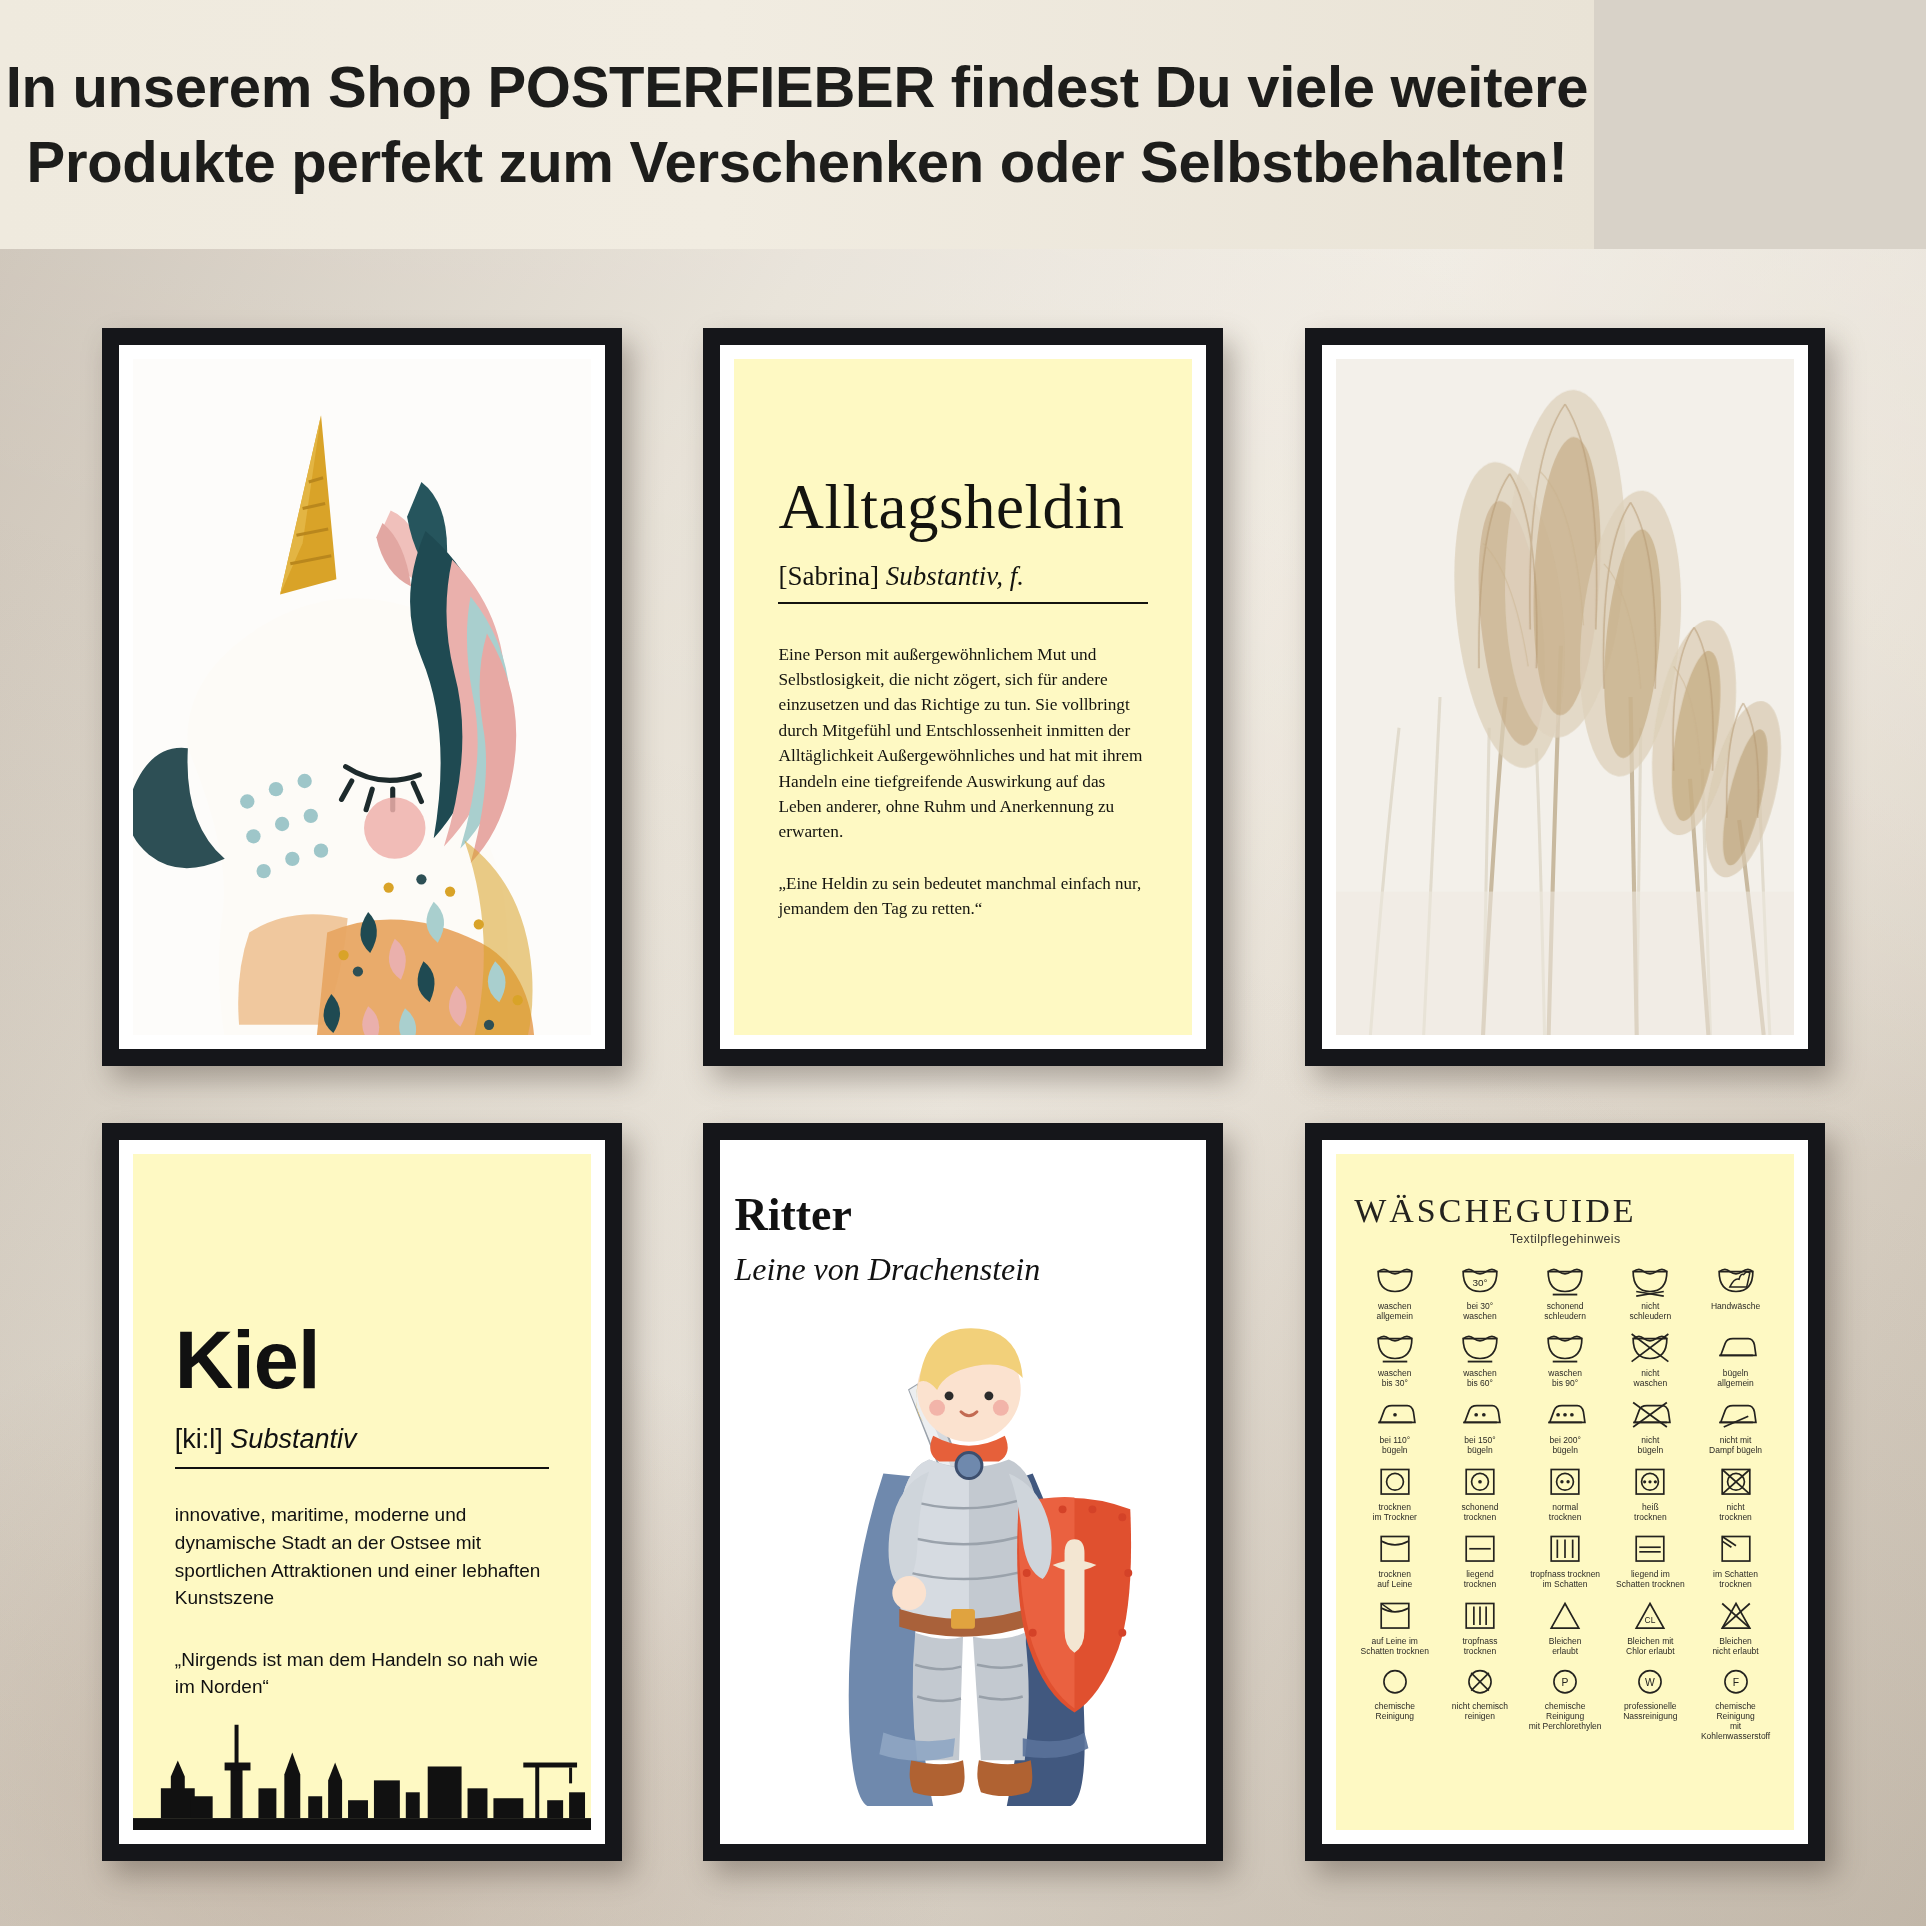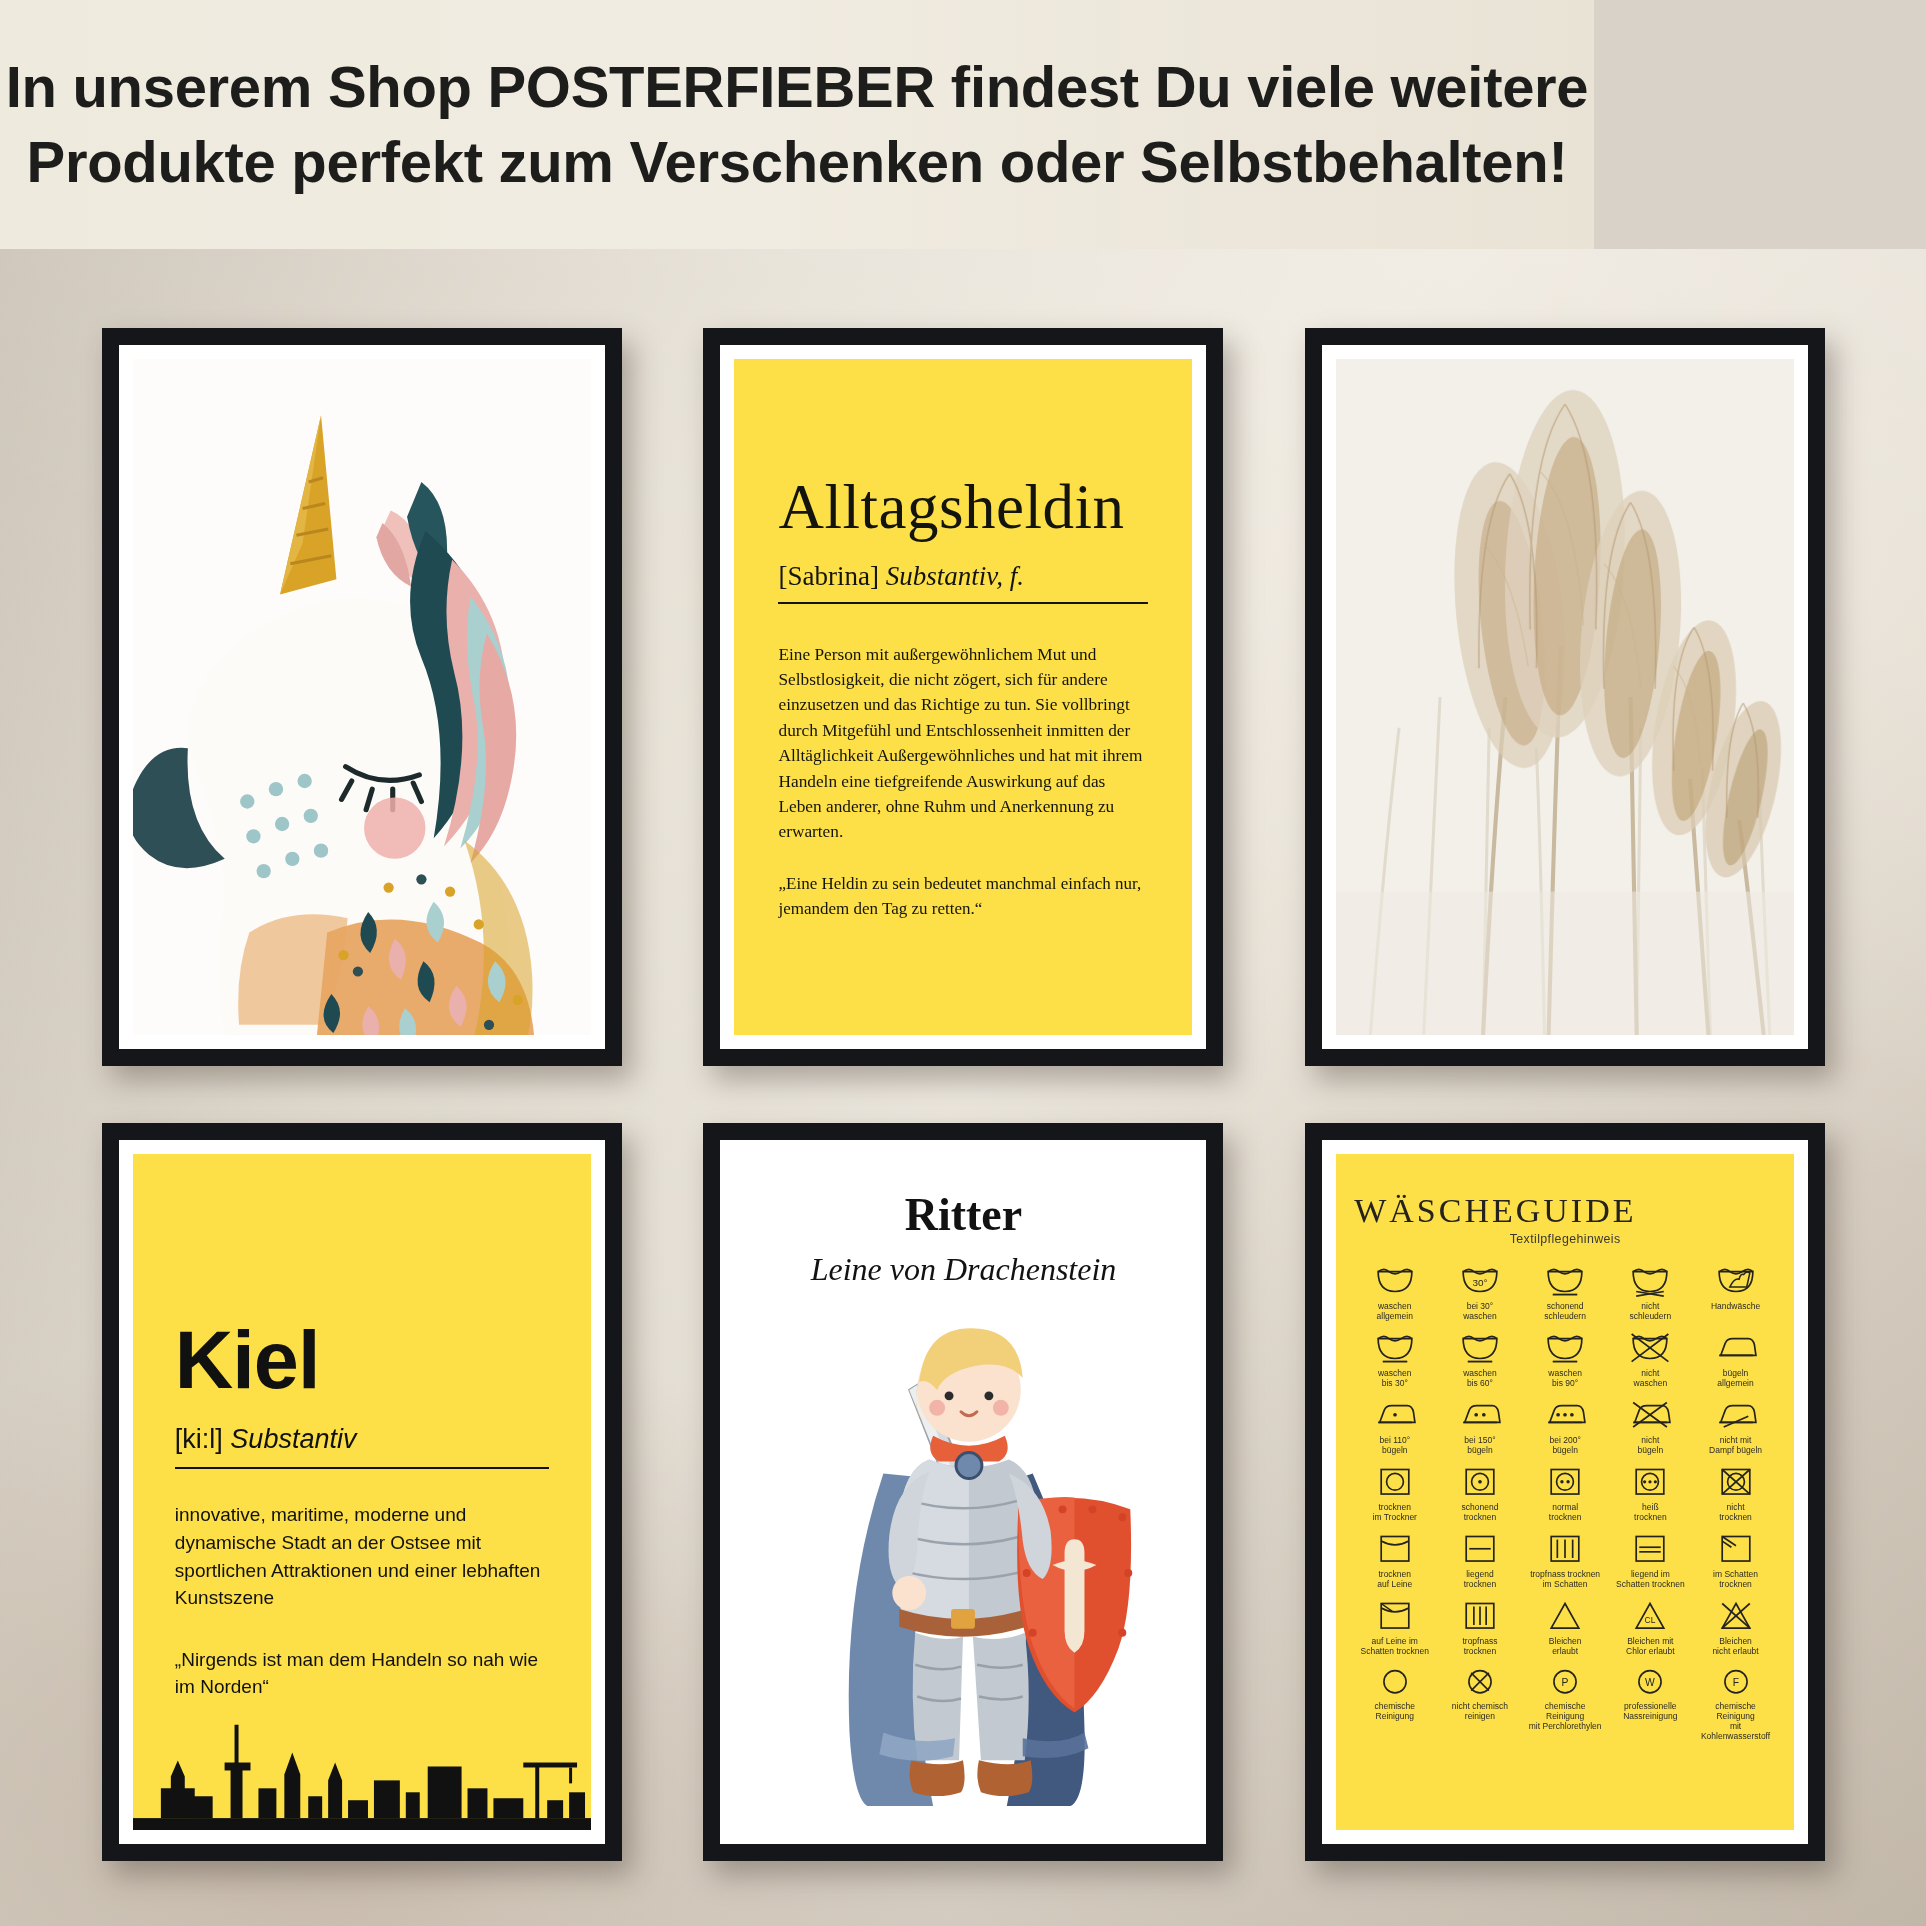--- a/index.html
+++ b/index.html
@@ -56,21 +56,21 @@
   .mat{
     width:100%;height:100%;
     background:#ffffff;
     box-sizing:border-box;
     position:relative;
     overflow:hidden;
   }
   .inner{
     position:absolute;left:14px;top:14px;right:14px;bottom:14px;
     overflow:hidden;
-    background:#fde047;
+    background:#fef9c3;
   }
 
   
   .uni{position:absolute;left:0;top:0;right:0;bottom:0;background:#fdfcfa;}
   .uni svg{position:absolute;left:0;top:0;width:100%;height:100%;}
 
   
   .defposter{
     position:absolute;left:0;top:0;right:0;bottom:0;
     font-family:"Liberation Serif", serif;
@@ -100,21 +100,21 @@
   .kiel-sub{font-size:27px;margin:0 0 12px 0;}
   .kiel-sub i{font-style:italic;}
   .kiel-rule{height:2px;background:#111;margin:8px 0 32px 0;}
   .kiel-body{font-size:19px;line-height:1.45;margin:0 0 34px 0;}
   .kiel-quote{font-size:19px;line-height:1.45;margin:0;}
   .skyline{position:absolute;left:0;right:0;bottom:0;height:129px;}
   .skyline svg{width:100%;height:100%;display:block;}
 
   
   .ritter{position:absolute;left:0;top:0;right:0;bottom:0;background:#fff;}
-  .ritter-head{position:absolute;left:0;right:0;top:34px;text-align:center;}
+  .ritter-head{position:absolute;left:0;right:0;top:34px;text-align:left;}
   .ritter-name{font-family:"Liberation Serif", serif;font-weight:bold;font-size:46px;color:#121212;margin:0;}
   .ritter-full{font-family:"Liberation Serif", serif;font-style:italic;font-size:32px;color:#121212;margin:10px 0 0 0;}
   .knight{position:absolute;left:0;right:0;bottom:8px;top:149px;}
   .knight svg{width:100%;height:100%;}
 
   
   .guide{
     position:absolute;left:0;top:0;right:0;bottom:0;
     padding:34px 18px 14px 18px;box-sizing:border-box;color:#24231f;
   }

